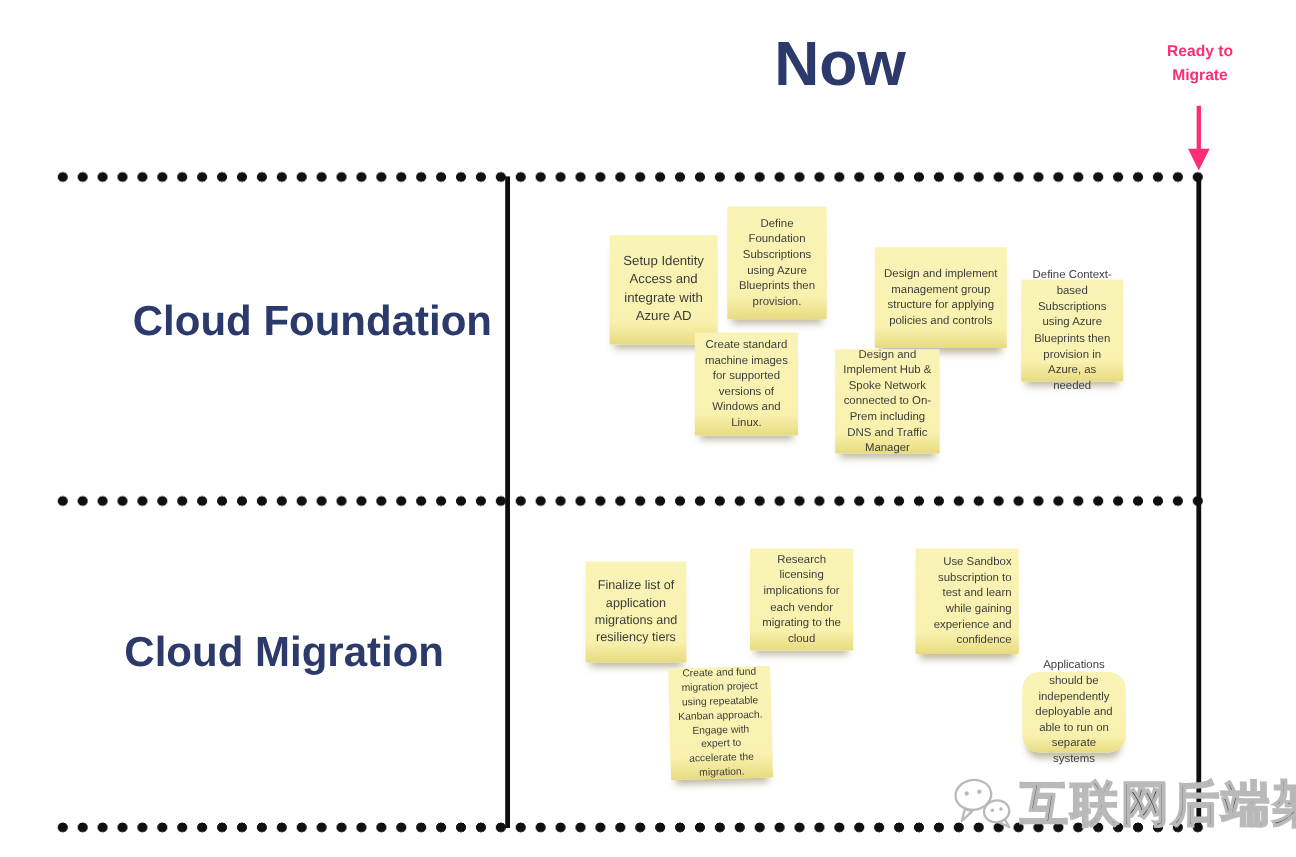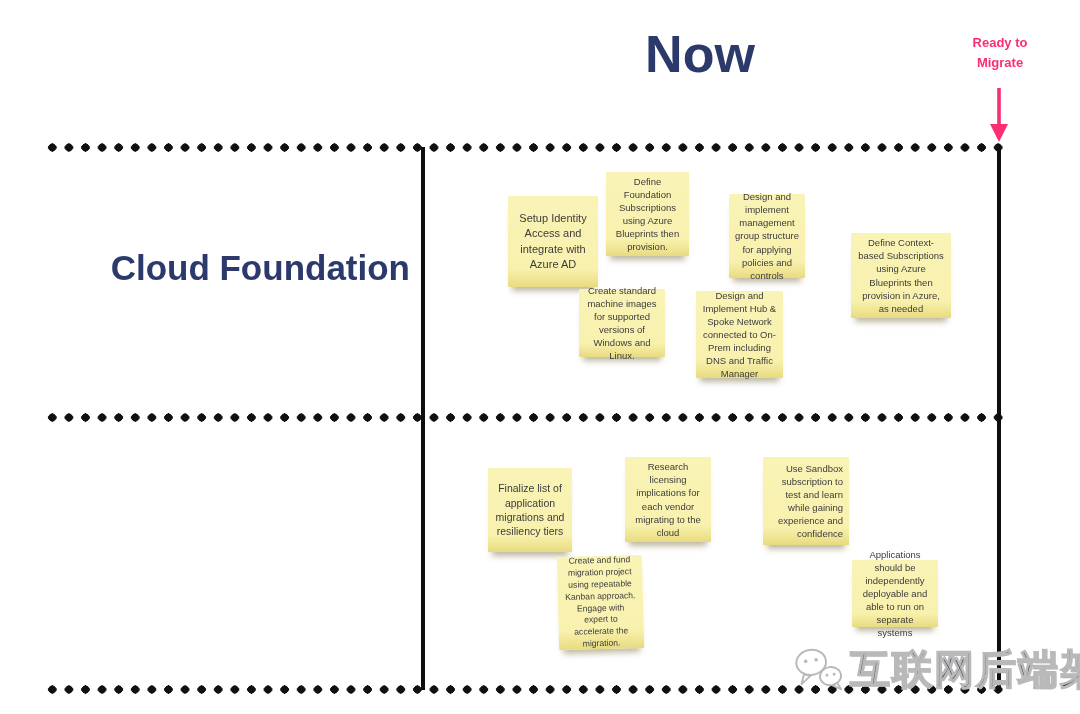--- a/index.html
+++ b/index.html
@@ -43,32 +43,32 @@
     text-align:center;padding:5px 6px;box-sizing:border-box;
     font-size:9.5px;line-height:1.38;color:#3c3c3c;border-radius:1px;
     background:linear-gradient(180deg,#f9f3b6 0%,#f8f1ae 80%,#efe492 92%,#e7da80 100%);
     box-shadow:0 8px 6px -4px rgba(110,100,50,0.45);
   }
   .note.fs11{font-size:11px;}
   .note.fs10{font-size:10.5px;}
   .note.fs8{font-size:8.6px;}
   
   .n-a1{left:464px;top:196px;width:90px;height:91px;margin-left:44px;}
-  .n-a2{left:606px;top:172px;width:83px;height:84px;}
-  .n-a3{left:729px;top:194px;width:76px;height:84px;}
-  .n-a4{left:851px;top:233px;width:100px;height:85px;}
-  .n-a5{left:579px;top:289px;width:86px;height:68px;}
+  .n-a2{left:606px;top:172px;width:83px;height:94px;}
+  .n-a3{left:729px;top:206px;width:110px;height:84px;}
+  .n-a4{left:851px;top:233px;width:85px;height:85px;}
+  .n-a5{left:579px;top:277px;width:86px;height:86px;}
   .n-a6{left:696px;top:291px;width:87px;height:87px;}
   
   .n-b1{left:488px;top:468px;width:84px;height:84px;}
   .n-b2{left:625px;top:457px;width:86px;height:85px;}
   .n-b3{left:763px;top:457px;width:86px;height:88px;text-align:right;}
   .n-b4{left:558px;top:556px;width:85px;height:93px;transform:rotate(-1.5deg);}
   .n-b5{left:698px;top:556px;width:86px;height:85px;}
-  .n-b6{left:852px;top:560px;width:86px;height:67px;}
+  .n-b6{left:852px;top:560px;width:86px;height:67px;border-radius:14px;}
   
   .watermark{
     position:absolute;left:794px;top:642px;display:flex;align-items:center;gap:6px;z-index:5;
   }
   .watermark .wm-text{
     font-size:40px;font-weight:700;color:#0f172a;letter-spacing:2px;
     -webkit-text-stroke:1.4px #b9b9b9;
     text-shadow:1px 1px 0 #c4c4c4;
     white-space:nowrap;
     font-family:Liberation Mono, monospace;
@@ -88,20 +88,21 @@
     <path d="M2 36 L20 36 L11 54 Z" fill="#FB2E72"></path>
   </svg>
 
   <div class="dotline top"></div>
   <div class="dotline mid"></div>
   <div class="dotline bot"></div>
   <div class="vline left"></div>
   <div class="vline right"></div>
 
   <div class="row-label foundation">Cloud Foundation</div>
+  <div class="row-label migration">Cloud Migration</div>
 
   <div class="note n-a1 fs11">Setup Identity Access and integrate with Azure AD</div>
   <div class="note n-a2">Define Foundation Subscriptions using Azure Blueprints then provision.</div>
   <div class="note n-a3">Design and implement management group structure for applying policies and controls</div>
   <div class="note n-a4">Define Context-based Subscriptions using Azure Blueprints then provision in Azure, as needed</div>
   <div class="note n-a5">Create standard machine images for supported versions of Windows and Linux.</div>
   <div class="note n-a6">Design and Implement Hub &amp; Spoke Network connected to On-Prem including DNS and Traffic Manager</div>
 
   <div class="note n-b2">Research licensing implications for each vendor migrating to the cloud</div>
   <div class="note n-b1 fs10">Finalize list of application migrations and resiliency tiers</div>

